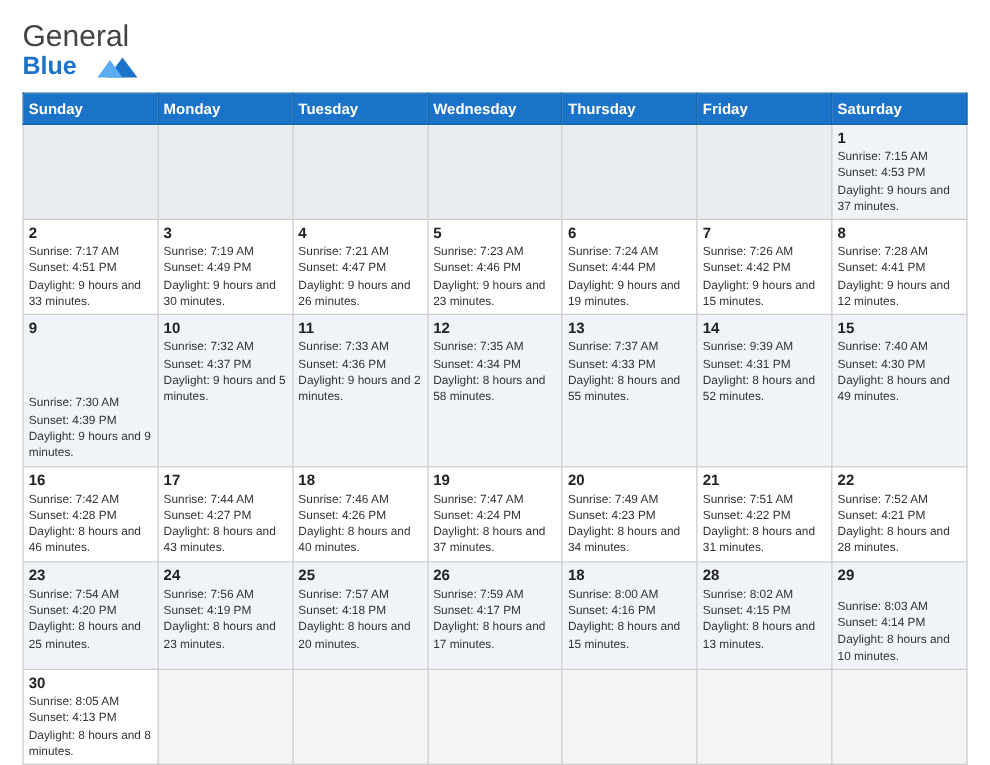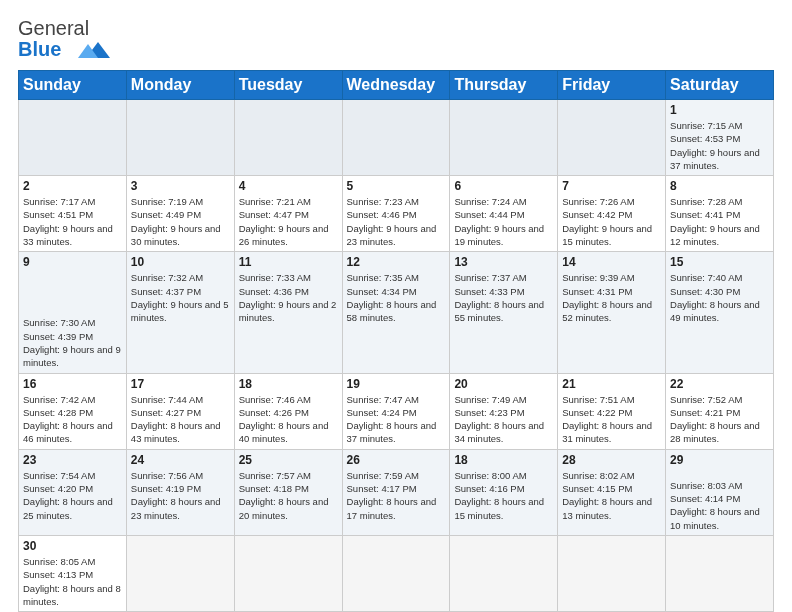--- a/index.html
+++ b/index.html
@@ -42,21 +42,21 @@
       margin-top: 2px;
     }
     .calendar {
       width: 100%;
       border-collapse: collapse;
       border: 1px solid #ccc;
     }
     .calendar th {
       background: #1a73c9;
       color: #fff;
-      font-size: 16px;
+      font-size: 12px;
       font-weight: bold;
       padding: 5px 4px;
       text-align: left;
       border: 1px solid #1565a8;
     }
     .calendar td {
       vertical-align: top;
       border: 1px solid #ccc;
       padding: 3px 4px;
       width: calc(100% / 7);
@@ -85,21 +85,21 @@
       background: #e8edf2;
     }
   </style>
 </head>
 <body>
 
 <div class="page">
   <div class="header">
     <div class="logo">
       <div>
-        <div style="font-size:20px;font-weight:normal;color:#444;line-height:1;">General</div>
+        <div style="font-size:24px;font-weight:normal;color:#444;line-height:1;">General</div>
         <div style="display:flex;align-items:center;gap:17px;">
           <span style="font-size:20px;font-weight:bold;color:#1a73c9;line-height:1;">Blue</span>
           <svg width="32" height="22" viewBox="0 0 32 22">
             <polygon points="8,20 20,4 32,20" fill="#1a73c9"></polygon>
             <polygon points="0,20 10,6 20,20" fill="#5aabf0"></polygon>
           </svg>
         </div>
       </div>
     </div>
     <div class="title-area">

